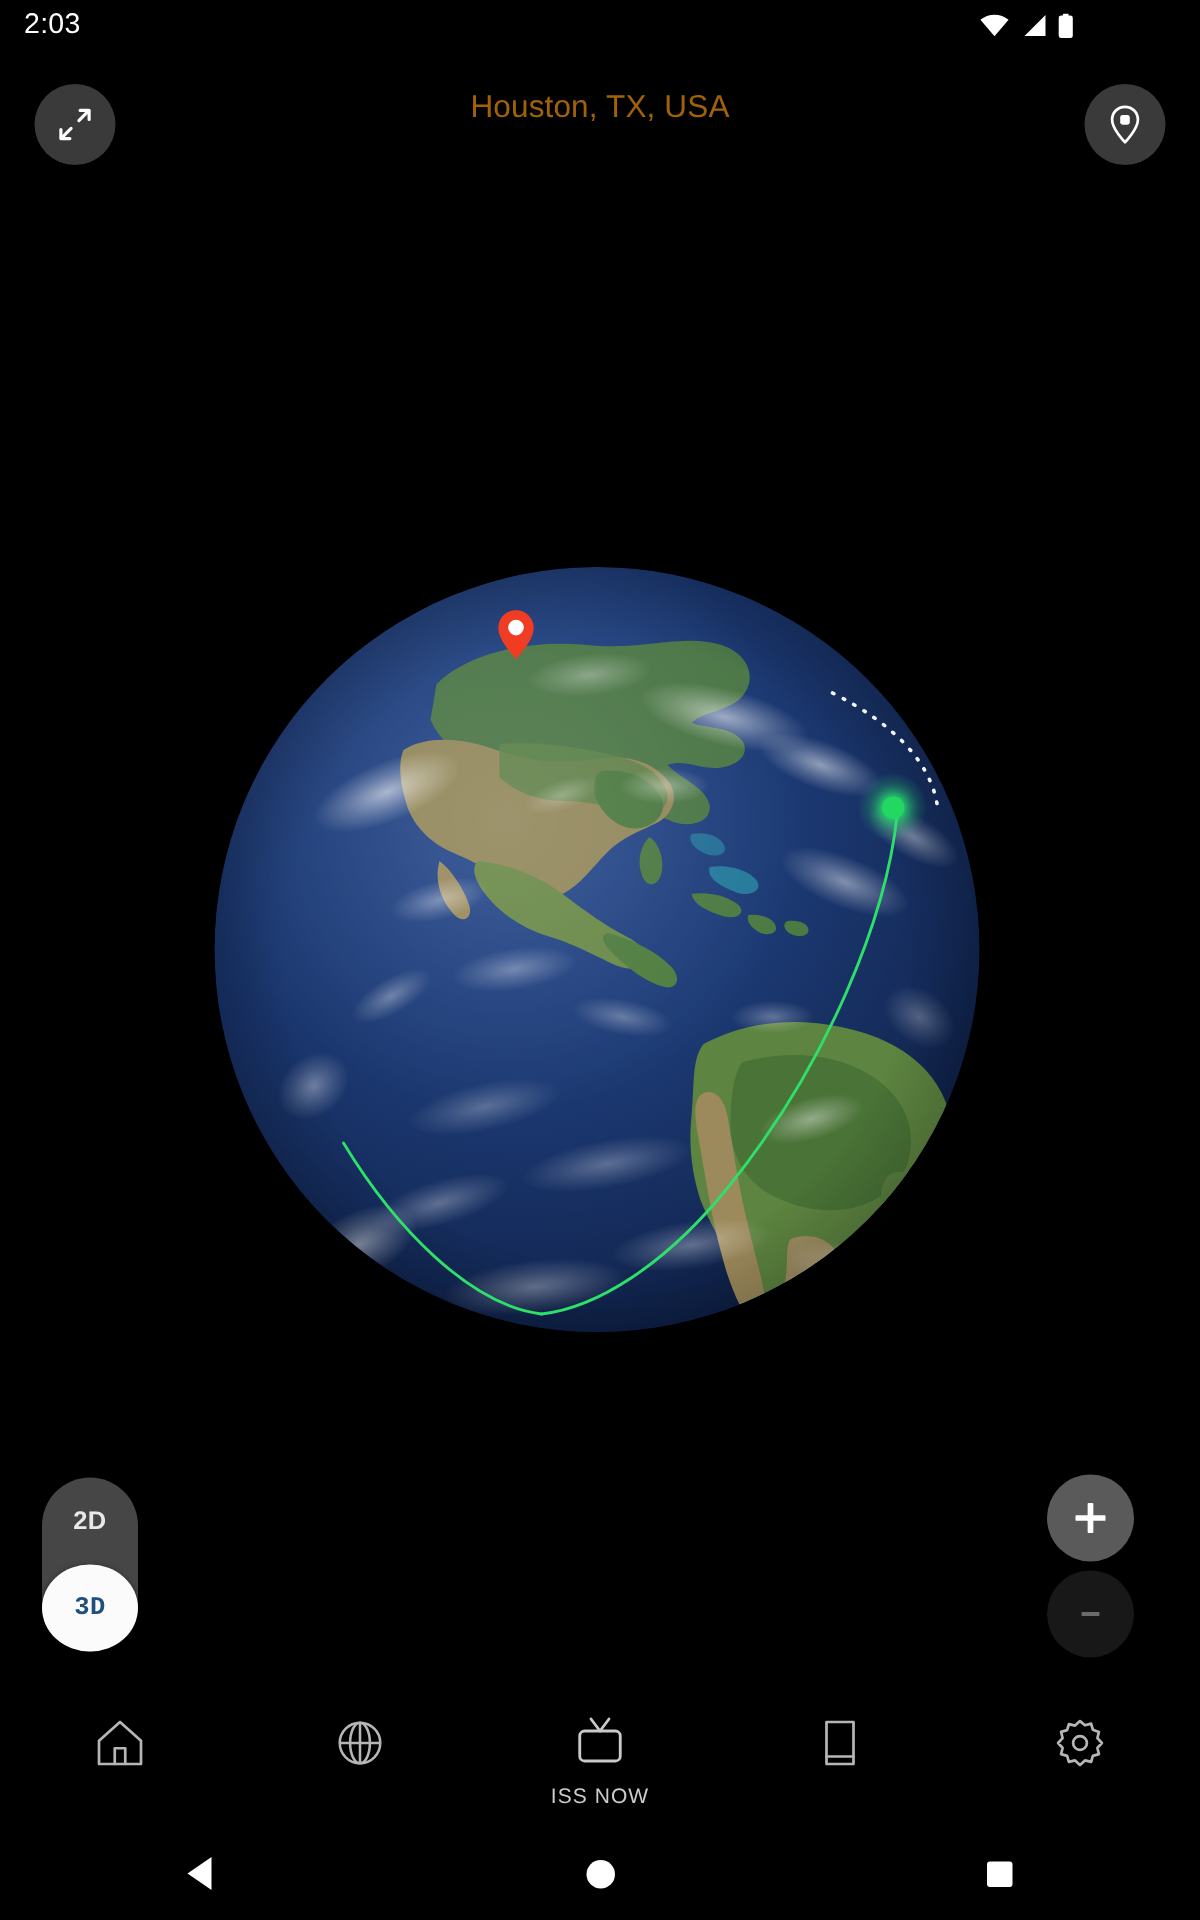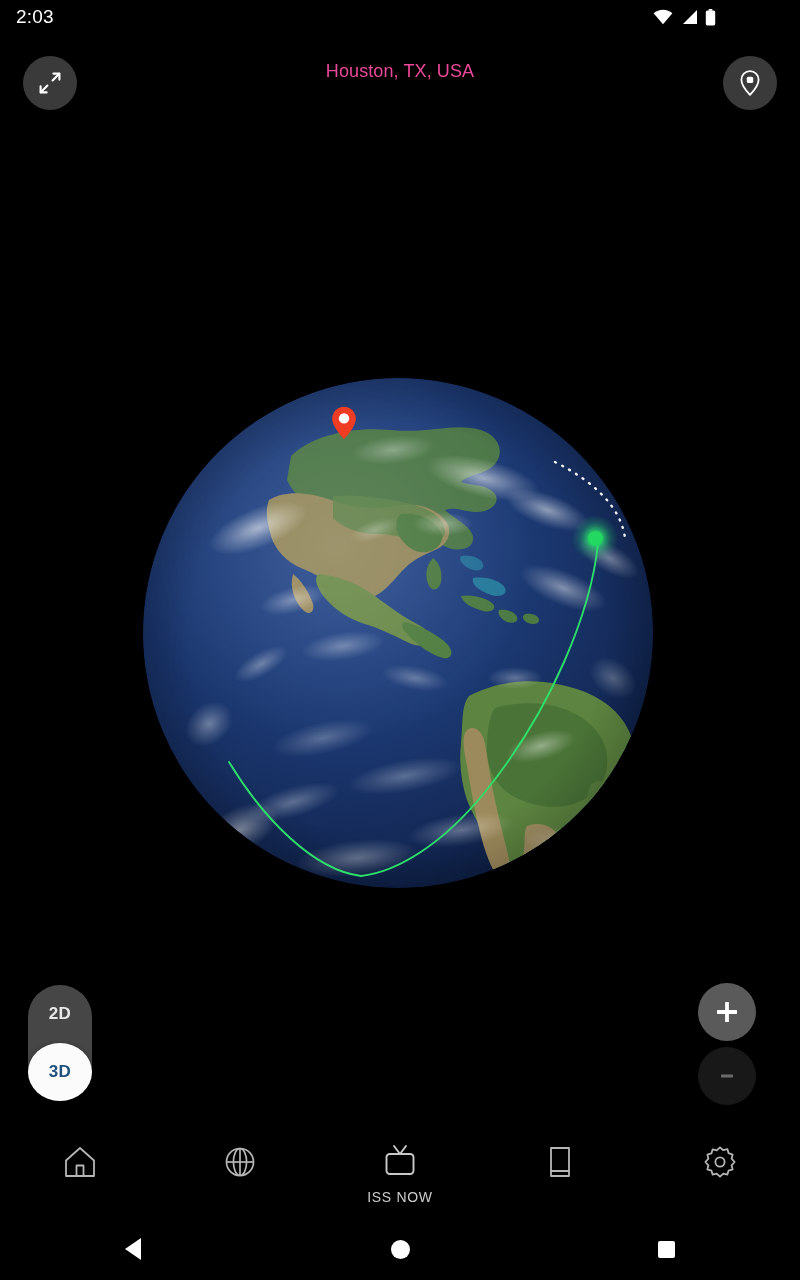--- a/index.html
+++ b/index.html
@@ -51,24 +51,24 @@
     z-index: 55;
   }
   .hdr-title-wrap {
     position: absolute;
     top: 22px;
     left: 0; right: 0;
     text-align: center;
     pointer-events: none;
   }
   .hdr-title {
-    font-size: 18px;
+    font-size: 21px;
     font-weight: 400;
     line-height: 31px;
-    color: #ec4899;
+    color: #a16207;
     letter-spacing: 0.1px;
   }
   .hdr-subtitle {
     font-size: 17px;
     font-weight: 400;
     line-height: 24px;
     color: #ffffff;
     letter-spacing: 0.2px;
     margin-top: 1px;
   }
@@ -208,20 +208,21 @@
     letter-spacing: 0.3px;
     cursor: pointer;
   }
   .dim-opt.top { top: 0; color: #e8e8e8; }
   .dim-opt.bottom {
     top: 58px;
     color: #1f4f7d;
     background: #fbfbfb;
     border-radius: 50%;
     box-shadow: 0 1px 4px rgba(0,0,0,0.5);
+    font-family: Liberation Mono, monospace;
   }
 
   
   .zoom-btns {
     position: absolute;
     right: 44px;
     top: 983px;
     width: 58px;
     z-index: 40;
   }

